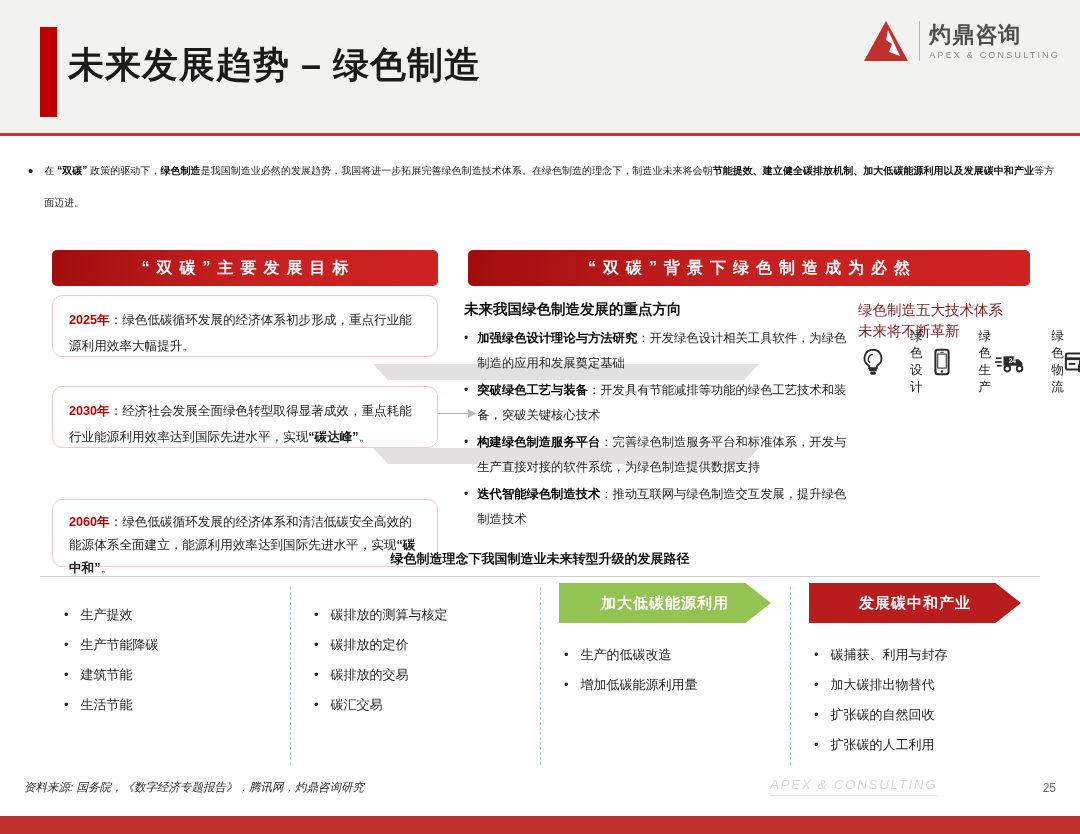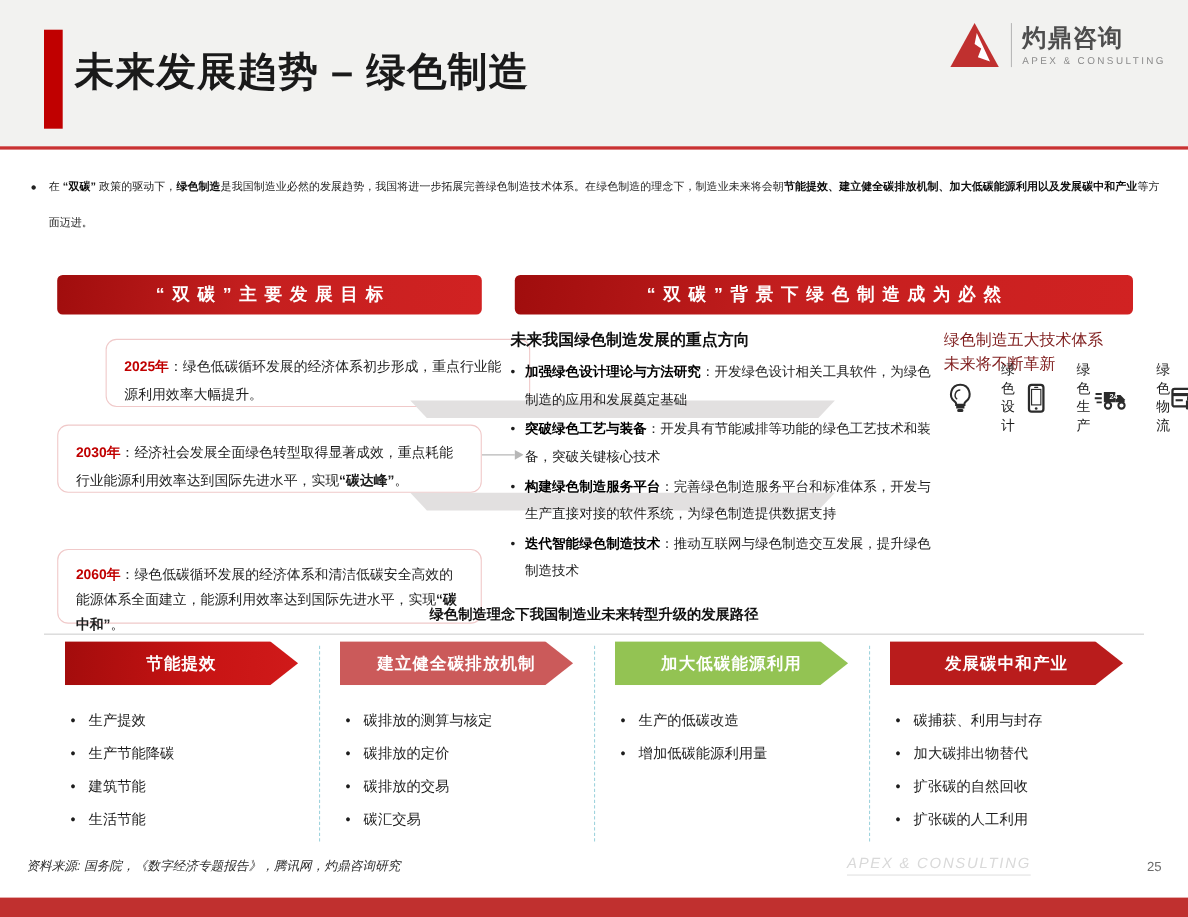--- a/index.html
+++ b/index.html
@@ -82,21 +82,21 @@
     position: absolute; left: 52px;
     width: 386px;
     border: 1px solid #f0c9c9;
     border-radius: 10px;
     background: #fff;
     padding: 11px 14px 11px 16px;
     font-size: 12.6px; line-height: 26px; color: #1d1d1d;
   }
   .goal-box .yr { color: #c00000; font-weight: bold; }
   .goal-box b { font-weight: bold; }
-  .goal-box.g1 { top: 308px; height: 62px; margin-left: 44px; }
+  .goal-box.g1 { top: 295px; height: 62px; }
   .goal-box.g2 { top: 386px; height: 62px; }
   .goal-box.g3 { top: 466px; height: 68px; line-height: 23px; margin-top: 33px; }
 
   .tri-down {
     position: absolute; left: 0; right: 0; margin: auto;
     width: 0; height: 0;
     border-left: 15px solid transparent;
     border-right: 15px solid transparent;
     border-top: 16px solid #e2e0e0;
   }
@@ -361,21 +361,20 @@
     </div>
 
   </div>
 
   <div class="path-title">绿色制造理念下我国制造业未来转型升级的发展路径</div>
   <div class="path-rule"></div>
 
   <div class="lanes">
 
     <div class="lane">
-      <div class="chev c1">节能提效</div>
       <div class="lane-items">
         <div class="lane-item">
             <span class="dot">•</span>
             <span>生产提效</span>
           </div>
         <div class="lane-item">
             <span class="dot">•</span>
             <span>生产节能降碳</span>
           </div>
         <div class="lane-item">
@@ -383,21 +382,20 @@
             <span>建筑节能</span>
           </div>
         <div class="lane-item">
             <span class="dot">•</span>
             <span>生活节能</span>
           </div>
       </div>
     </div>
 
     <div class="lane">
-      <div class="chev c2">建立健全碳排放机制</div>
       <div class="lane-items">
         <div class="lane-item">
             <span class="dot">•</span>
             <span>碳排放的测算与核定</span>
           </div>
         <div class="lane-item">
             <span class="dot">•</span>
             <span>碳排放的定价</span>
           </div>
         <div class="lane-item">

